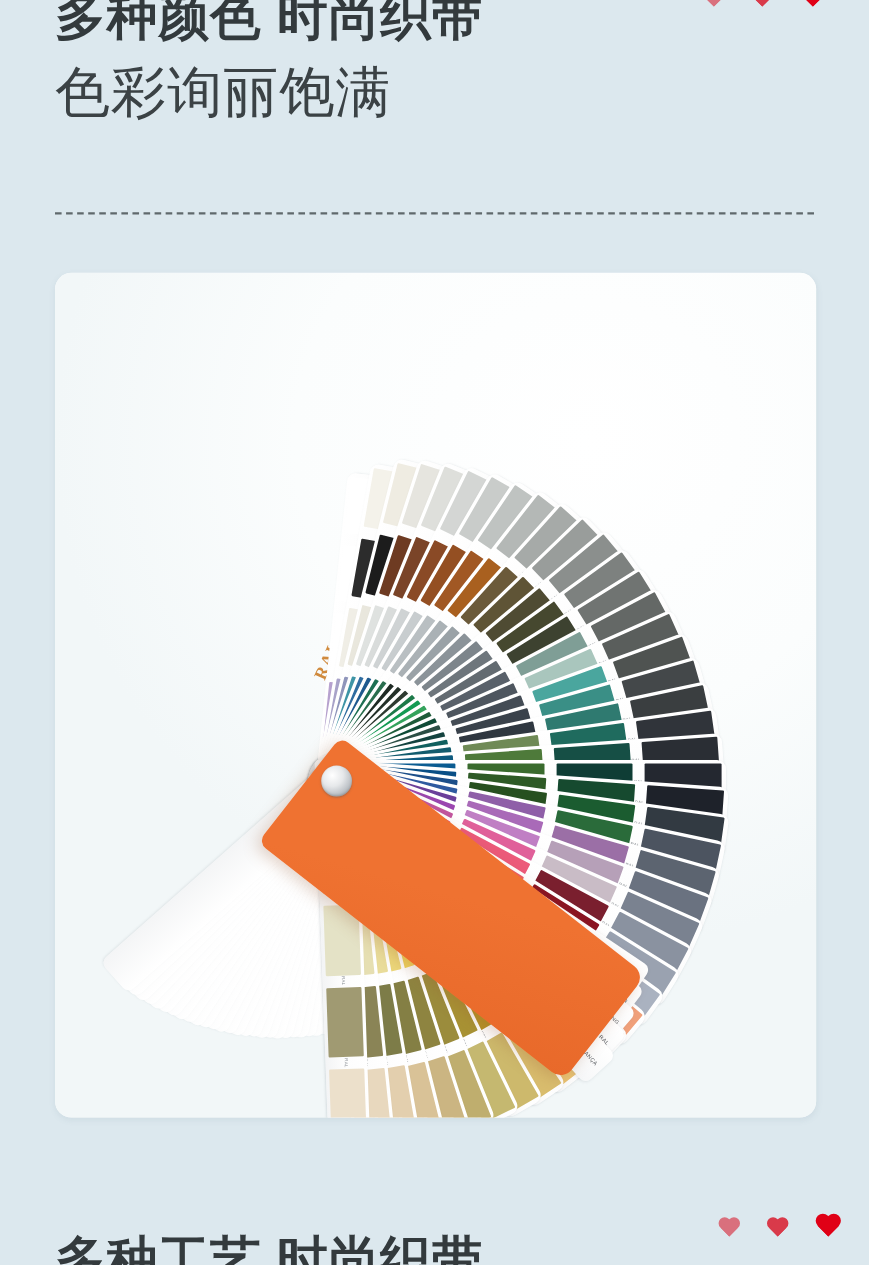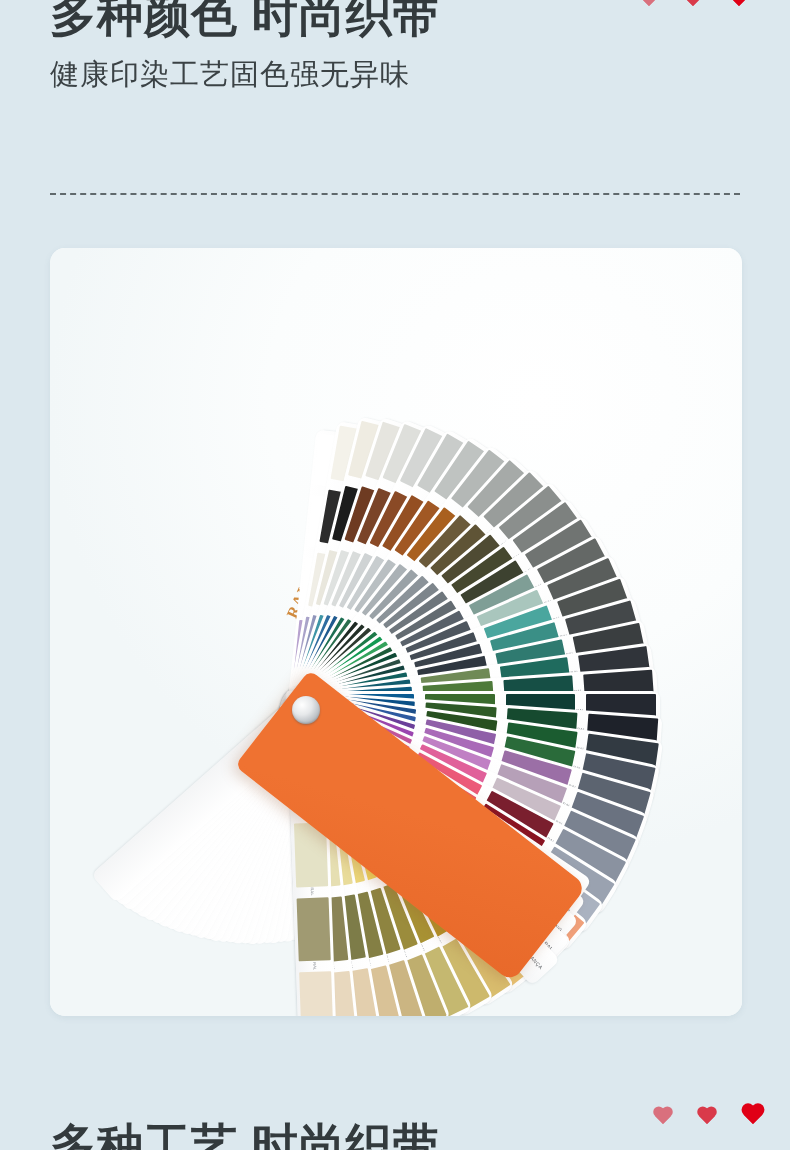--- a/index.html
+++ b/index.html
@@ -233,21 +233,21 @@
     font-weight: normal;
     color: #c9a07a;
     font-family: "Liberation Sans", sans-serif;
   }
 </style>
 </head>
 <body>
 
 <div class="head-block">
   <div class="h-main">多种颜色 时尚织带</div>
-  <div class="h-desc">健康印染工艺固色强无异味</div>
+  <div class="h-sub">色彩询丽饱满</div>
 </div>
 
 <div class="hearts hearts-top">
   <div class="heart h1"></div>
   <div class="heart h2"></div>
   <div class="heart h3"></div>
 </div>
 
 <div class="divider"></div>
 

